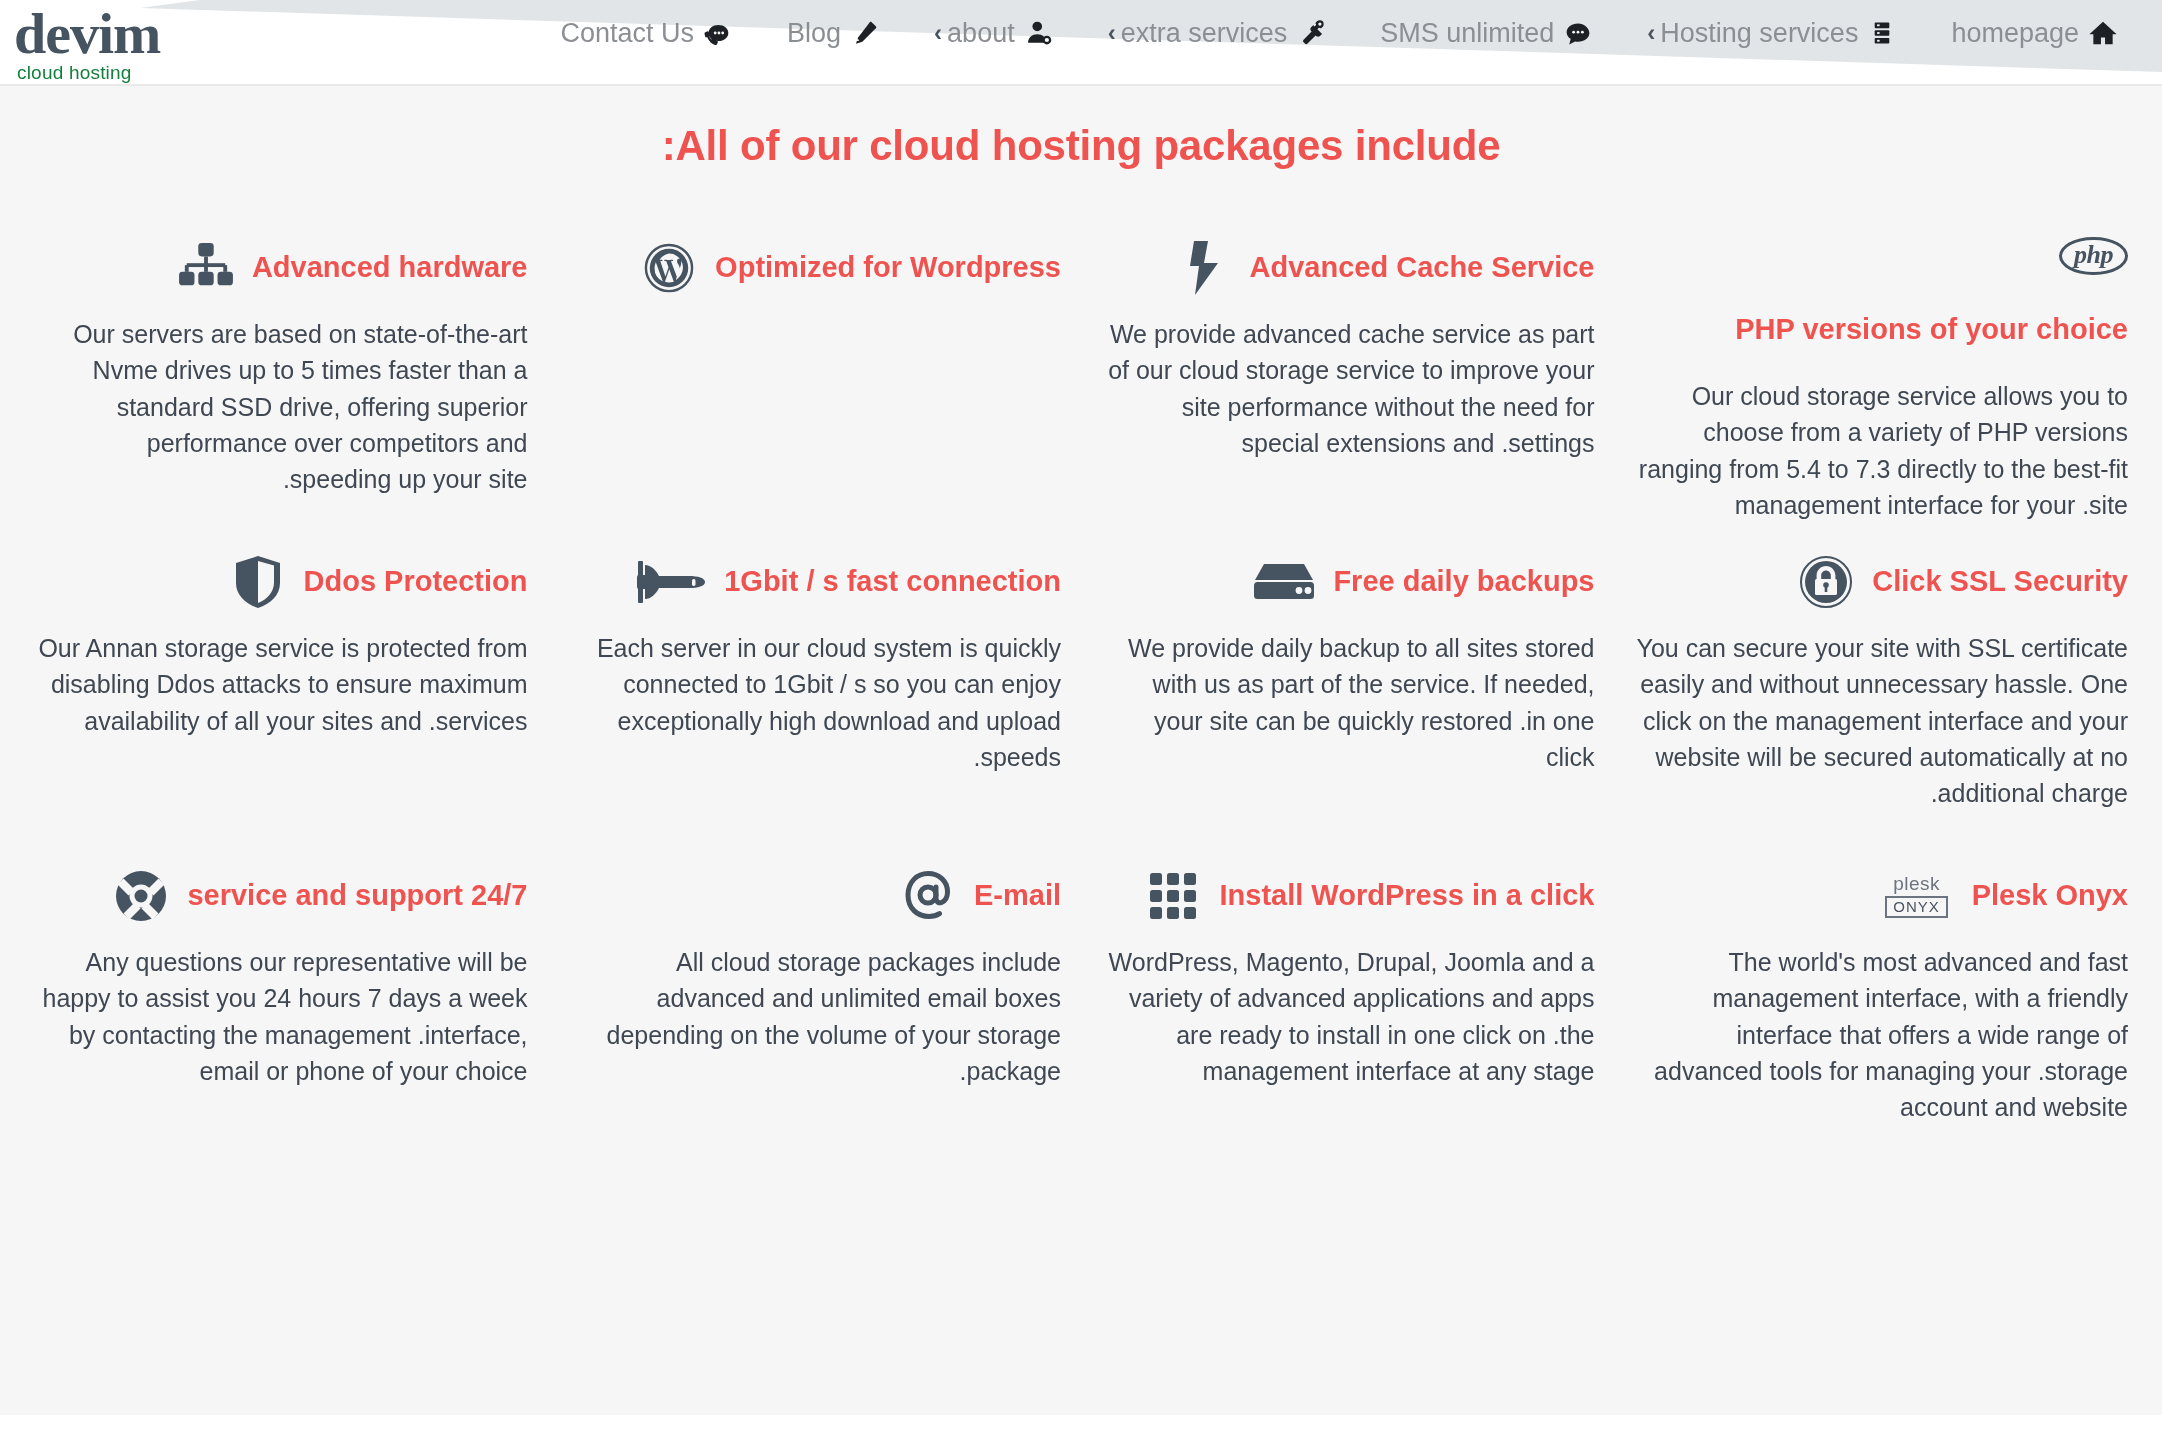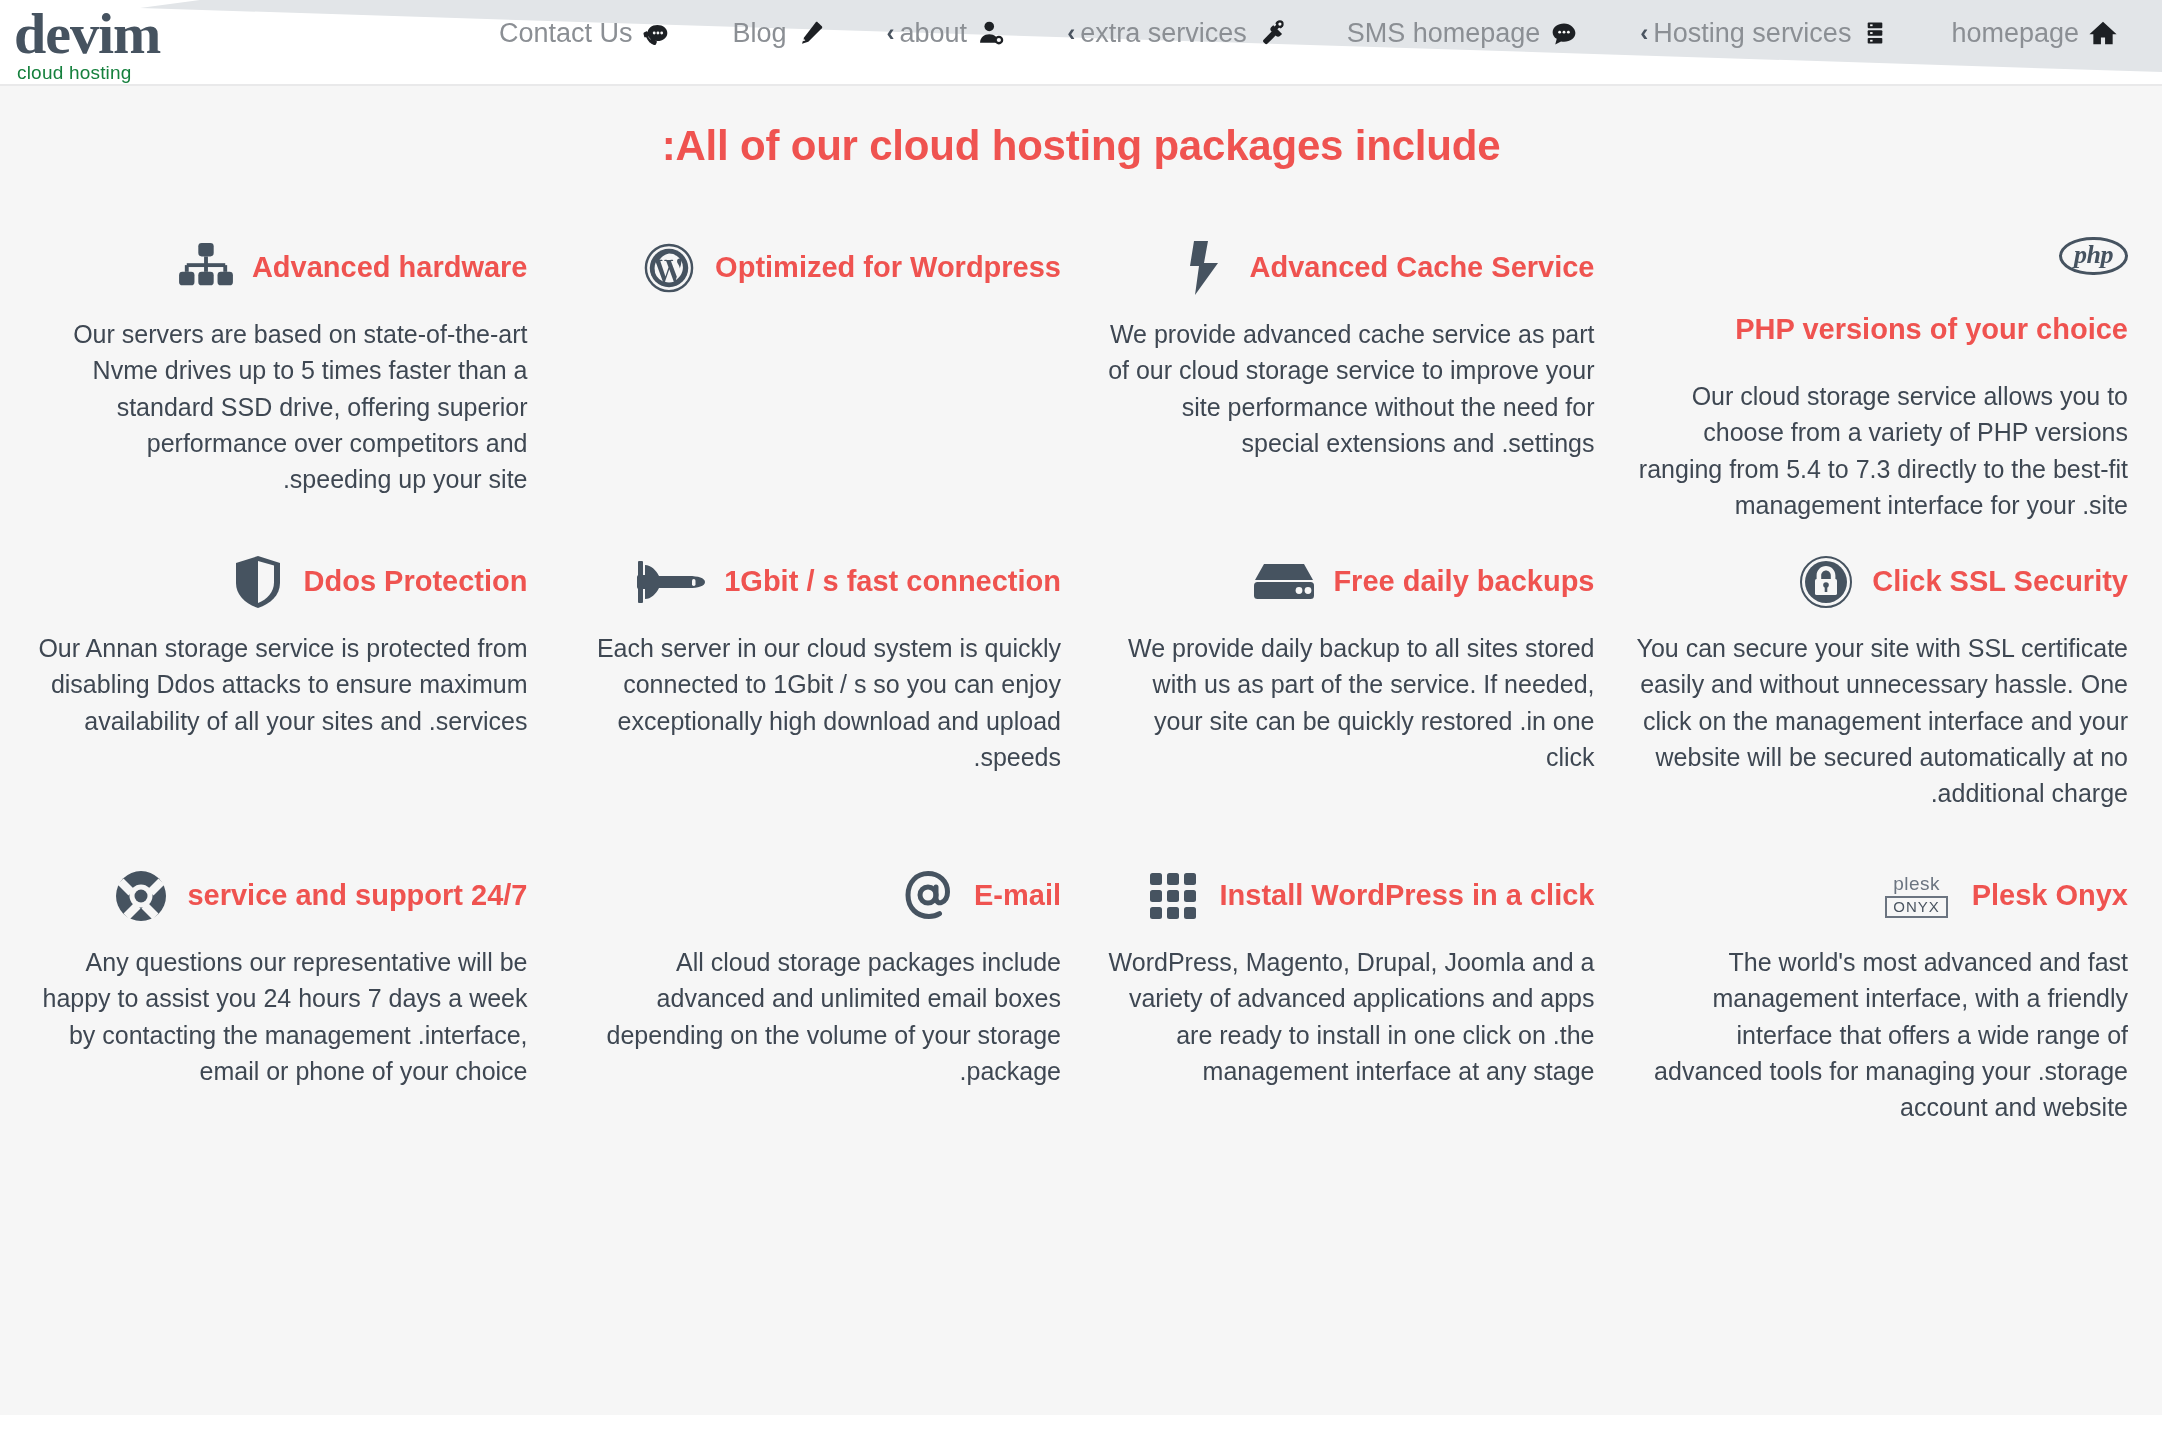--- a/index.html
+++ b/index.html
@@ -60,21 +60,21 @@
     font-size: 19px;
     color: #15803d;
     letter-spacing: .2px;
     margin-top: 2px;
     padding-left: 3px;
   }
 
   .main-nav {
     display: flex;
     align-items: center;
-    gap: 17px;
+    gap: 10px;
     padding-top: 14px;
     padding-right: 4px;
   }
   .nav-item {
     display: flex;
     align-items: center;
     gap: 9px;
     padding: 4px 22px;
     text-decoration: none;
     color: #8b8f94;
@@ -277,21 +277,21 @@
         <span class="nav-ico">
           <svg width="30" height="30" viewBox="0 0 32 32" fill="currentColor" aria-hidden="true">
             <path d="M22.8 3.2l-2.3 2.3 1.4 1.4-2.1 2.1-1.4-1.4-2.3 2.3c-1.1 1.1-1.1 2.9 0 4l.6.6-8.6 8.6c-.8.8-.8 2 0 2.8l1.4 1.4c.8.8 2 .8 2.8 0l8.6-8.6.6.6c1.1 1.1 2.9 1.1 4 0l2.3-2.3-5-5 2.1-2.1 1.4 1.4 2.3-2.3z"></path>
             <circle cx="25.5" cy="6.5" r="4" fill="currentColor"></circle>
             <circle cx="25.5" cy="6.5" r="1.7" fill="#f9f9f9"></circle>
           </svg>
         </span>
       </a>
 
       <a class="nav-item" href="#">
-        <span class="nav-label">SMS homepage</span>
+        <span class="nav-label">SMS unlimited</span>
         <span class="nav-ico">
           <svg width="28" height="28" viewBox="0 0 32 32" fill="currentColor" aria-hidden="true">
             <path d="M16 5C8.8 5 3 9.5 3 15c0 3.1 1.8 5.9 4.7 7.7L6 29l6.6-3.4c1.1.2 2.2.4 3.4.4 7.2 0 13-4.5 13-10S23.2 5 16 5z"></path>
             <circle cx="11" cy="15" r="1.6" fill="#f9f9f9"></circle>
             <circle cx="16" cy="15" r="1.6" fill="#f9f9f9"></circle>
             <circle cx="21" cy="15" r="1.6" fill="#f9f9f9"></circle>
           </svg>
         </span>
       </a>
 

